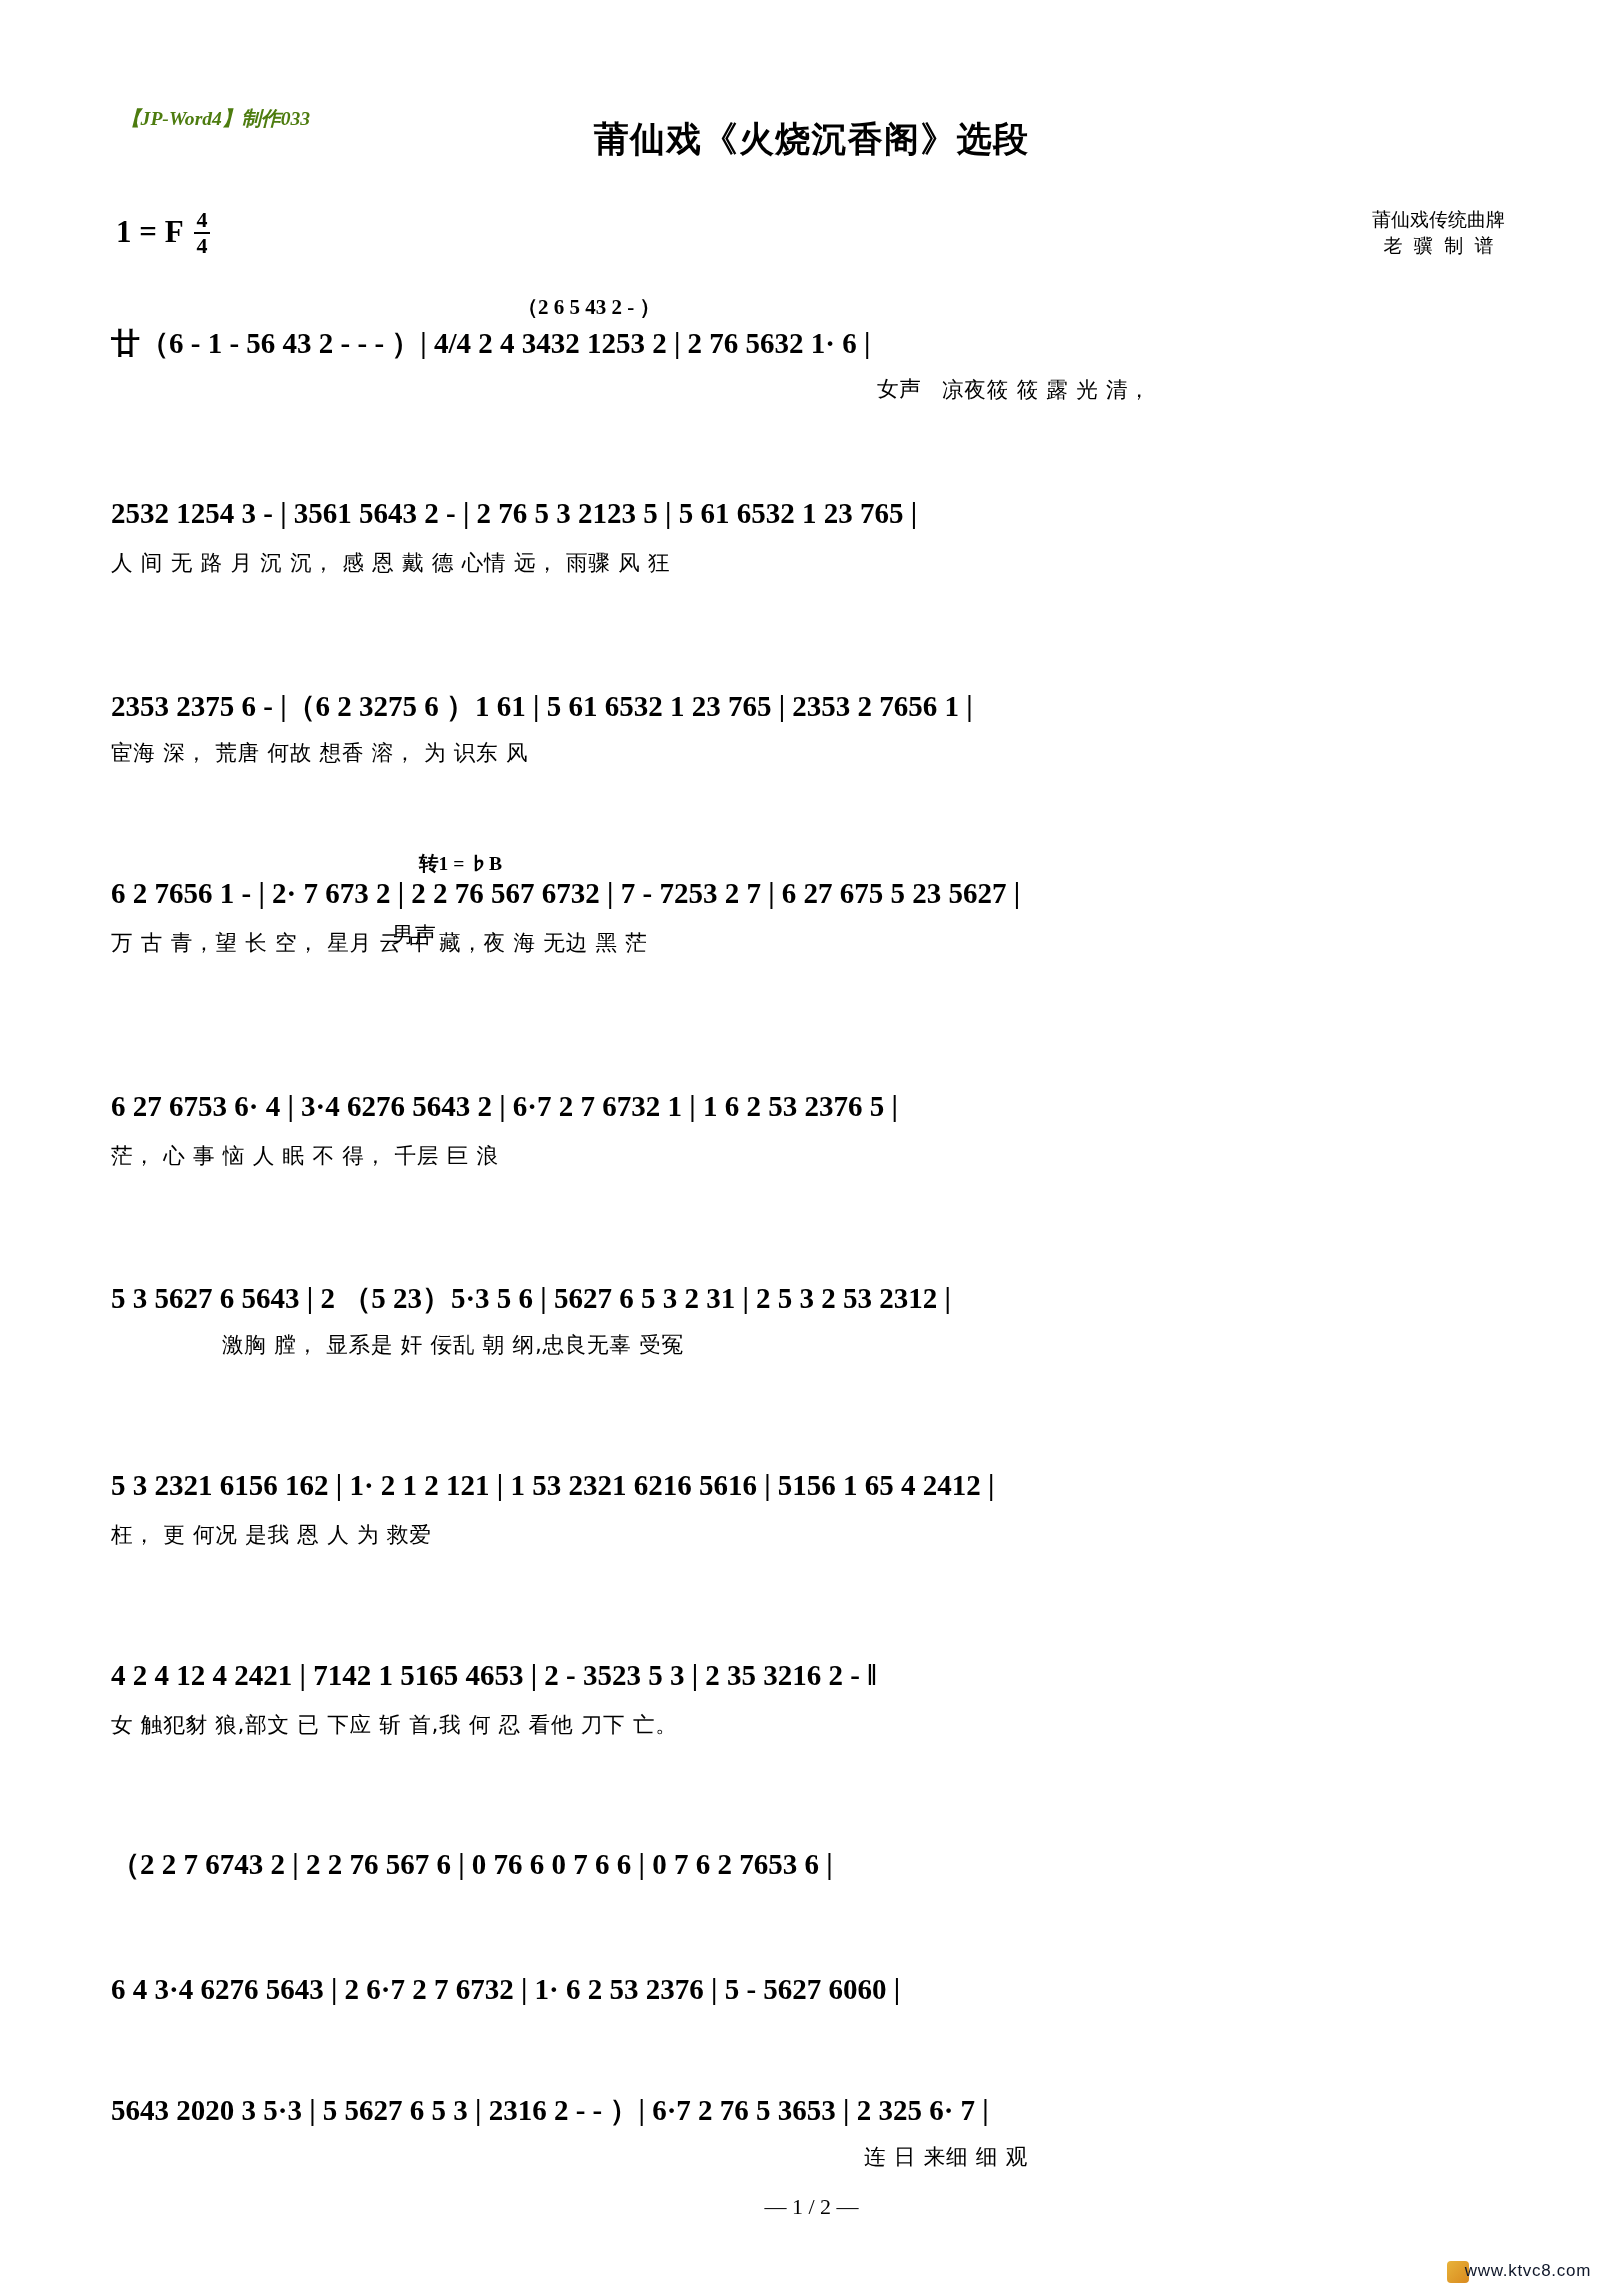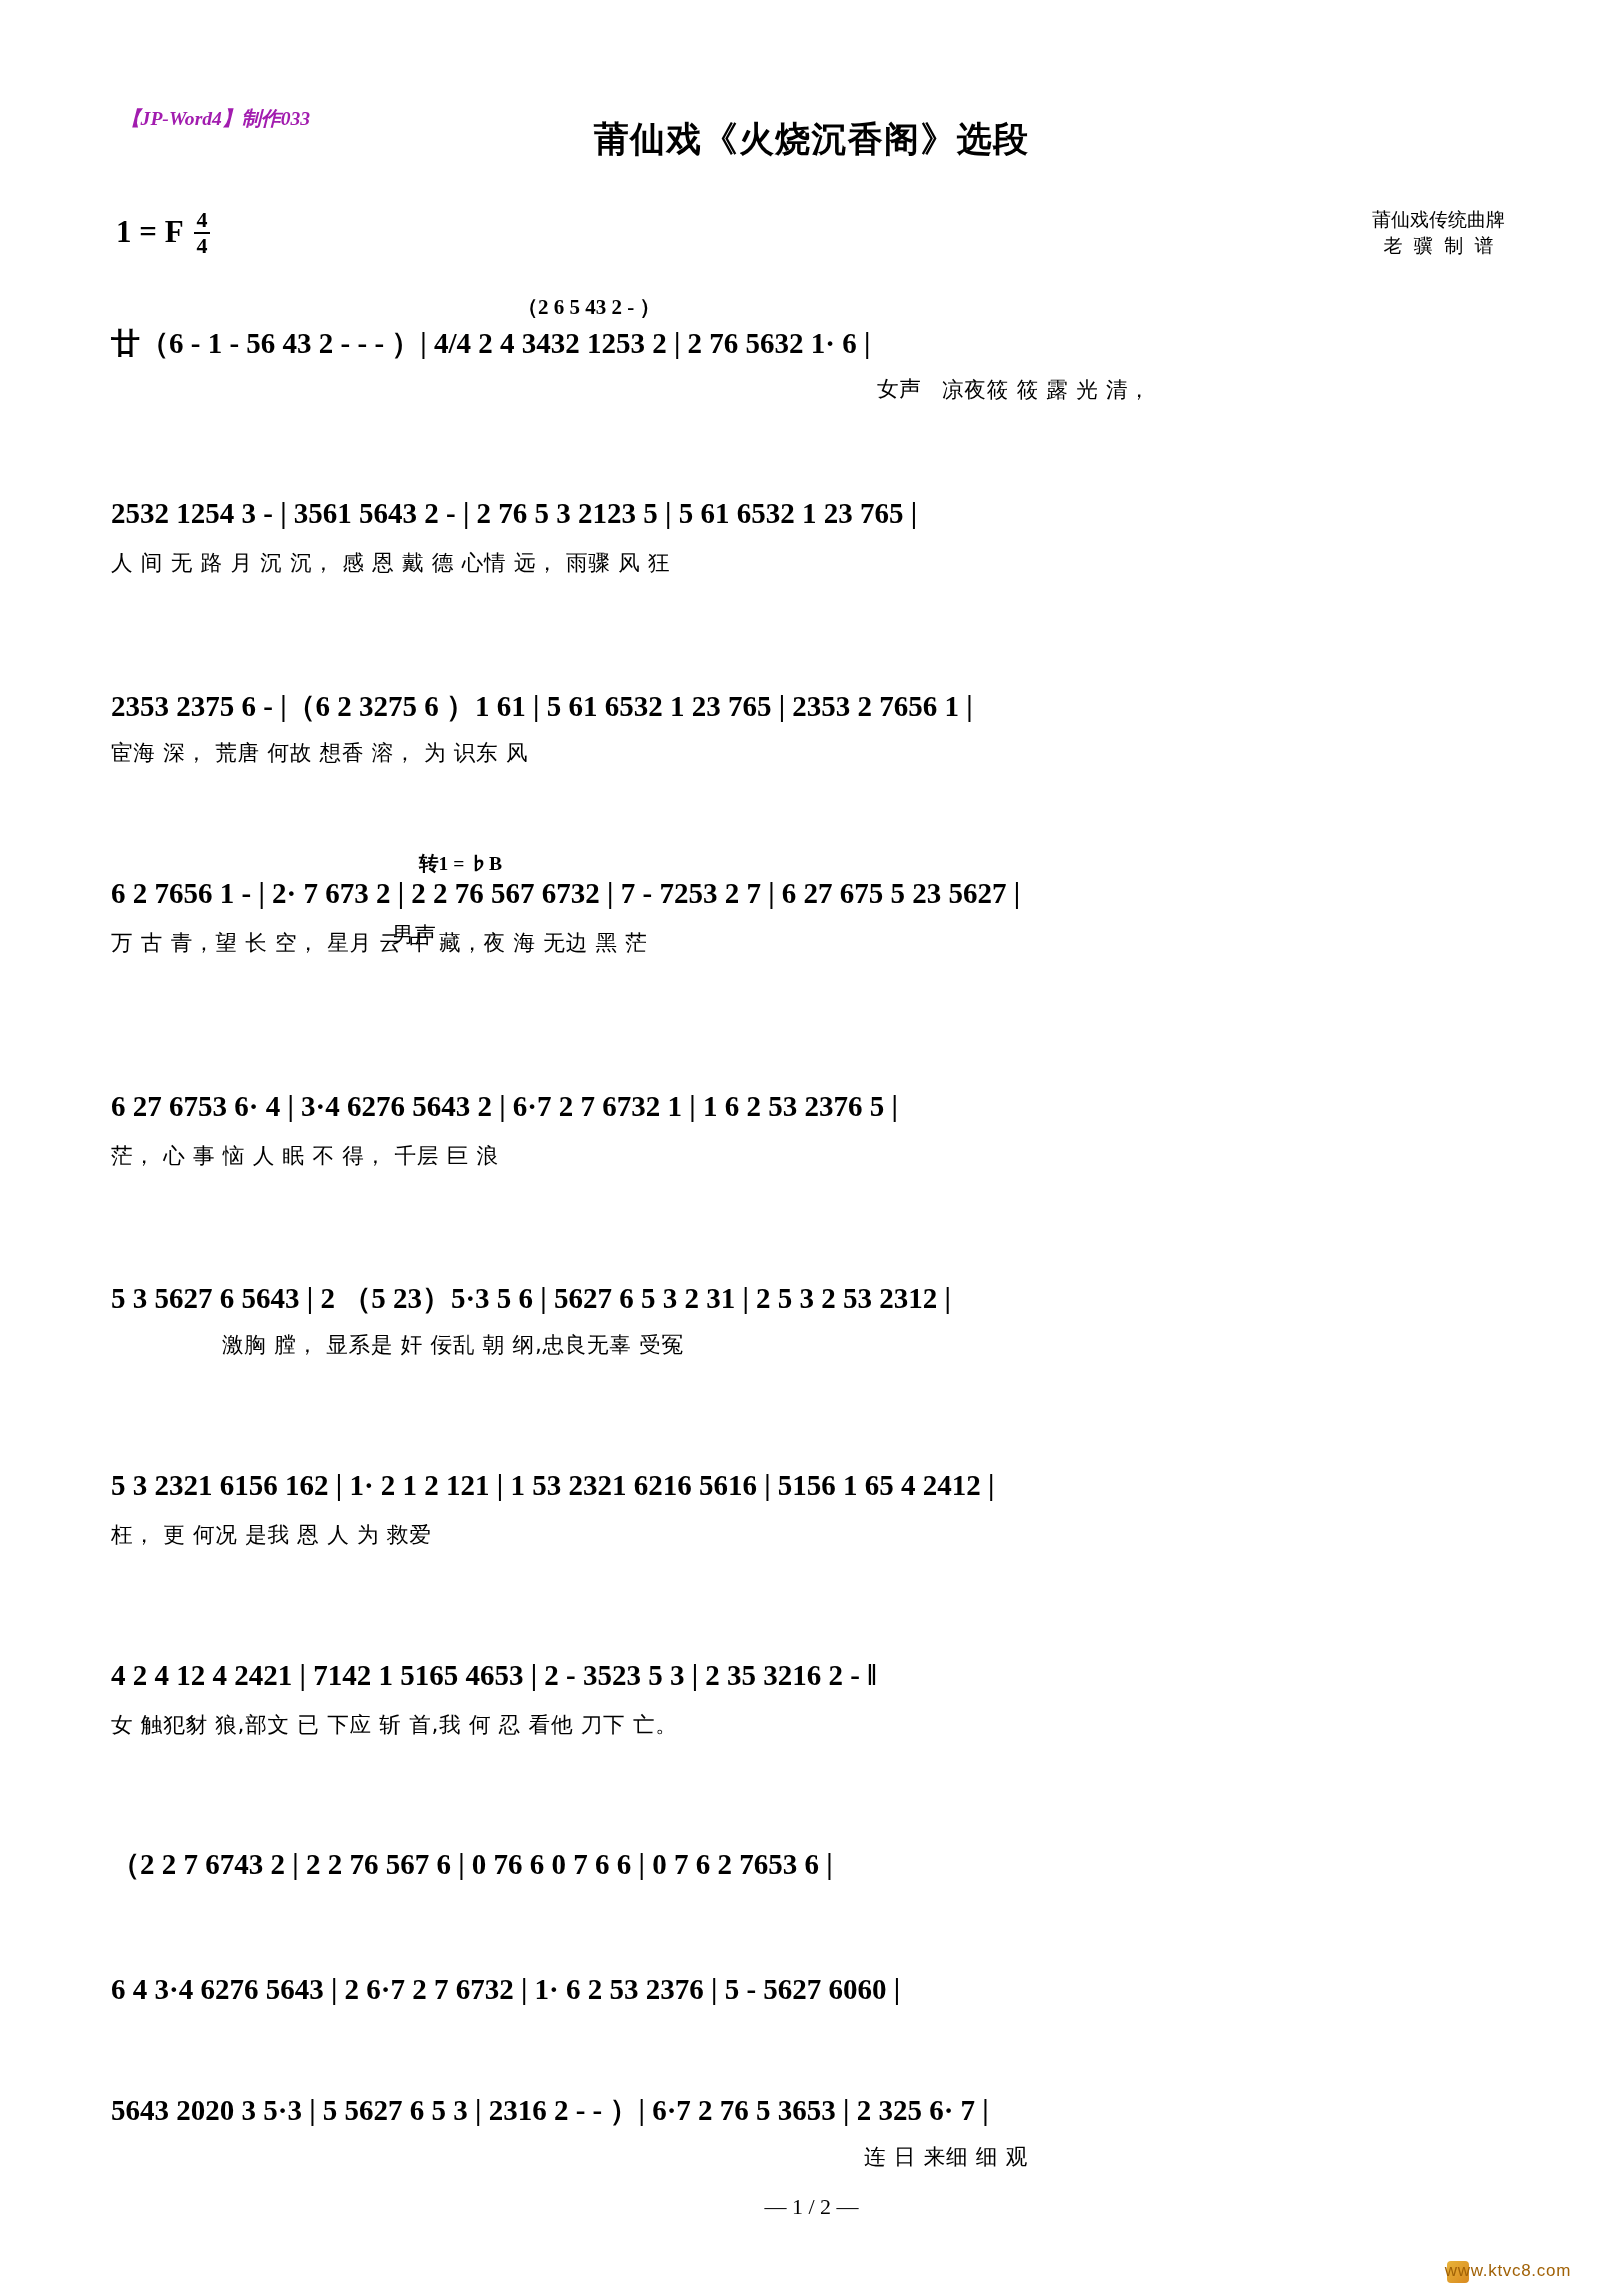--- a/index.html
+++ b/index.html
@@ -25,21 +25,21 @@
 
   
   .watermark-tag {
     position: absolute;
     left: 121px;
     top: 105px;
     font-family: "Liberation Serif", serif;
     font-style: italic;
     font-weight: bold;
     font-size: 19.6px;
-    color: #a21caf;
+    color: #4d7c0f;
     letter-spacing: 0px;
   }
   .title {
     position: absolute;
     left: 0;
     right: 0;
     top: 116px;
     text-align: center;
     font-family: "DejaVu Sans", sans-serif;
     font-weight: bold;
@@ -124,25 +124,25 @@
   .footer-page {
     position: absolute;
     left: 0; right: 0;
     bottom: 75px;
     text-align: center;
     font-family: "Liberation Serif", serif;
     font-size: 22px;
   }
   .footer-site {
     position: absolute;
-    right: 52px;
+    right: 32px;
     bottom: 14.4px;
     font-family: "Liberation Sans", sans-serif;
     font-size: 17px;
-    color: #a16207;
+    color: #0f172a;
     letter-spacing: 0.7px;
   }
   .corner-logo {
     position: absolute;
     right: 154px;
     bottom: 11.8px;
     width: 22px;
     height: 22px;
     border-radius: 3.9px;
     background: linear-gradient(135deg,#e8b33a,#d98a1f);

